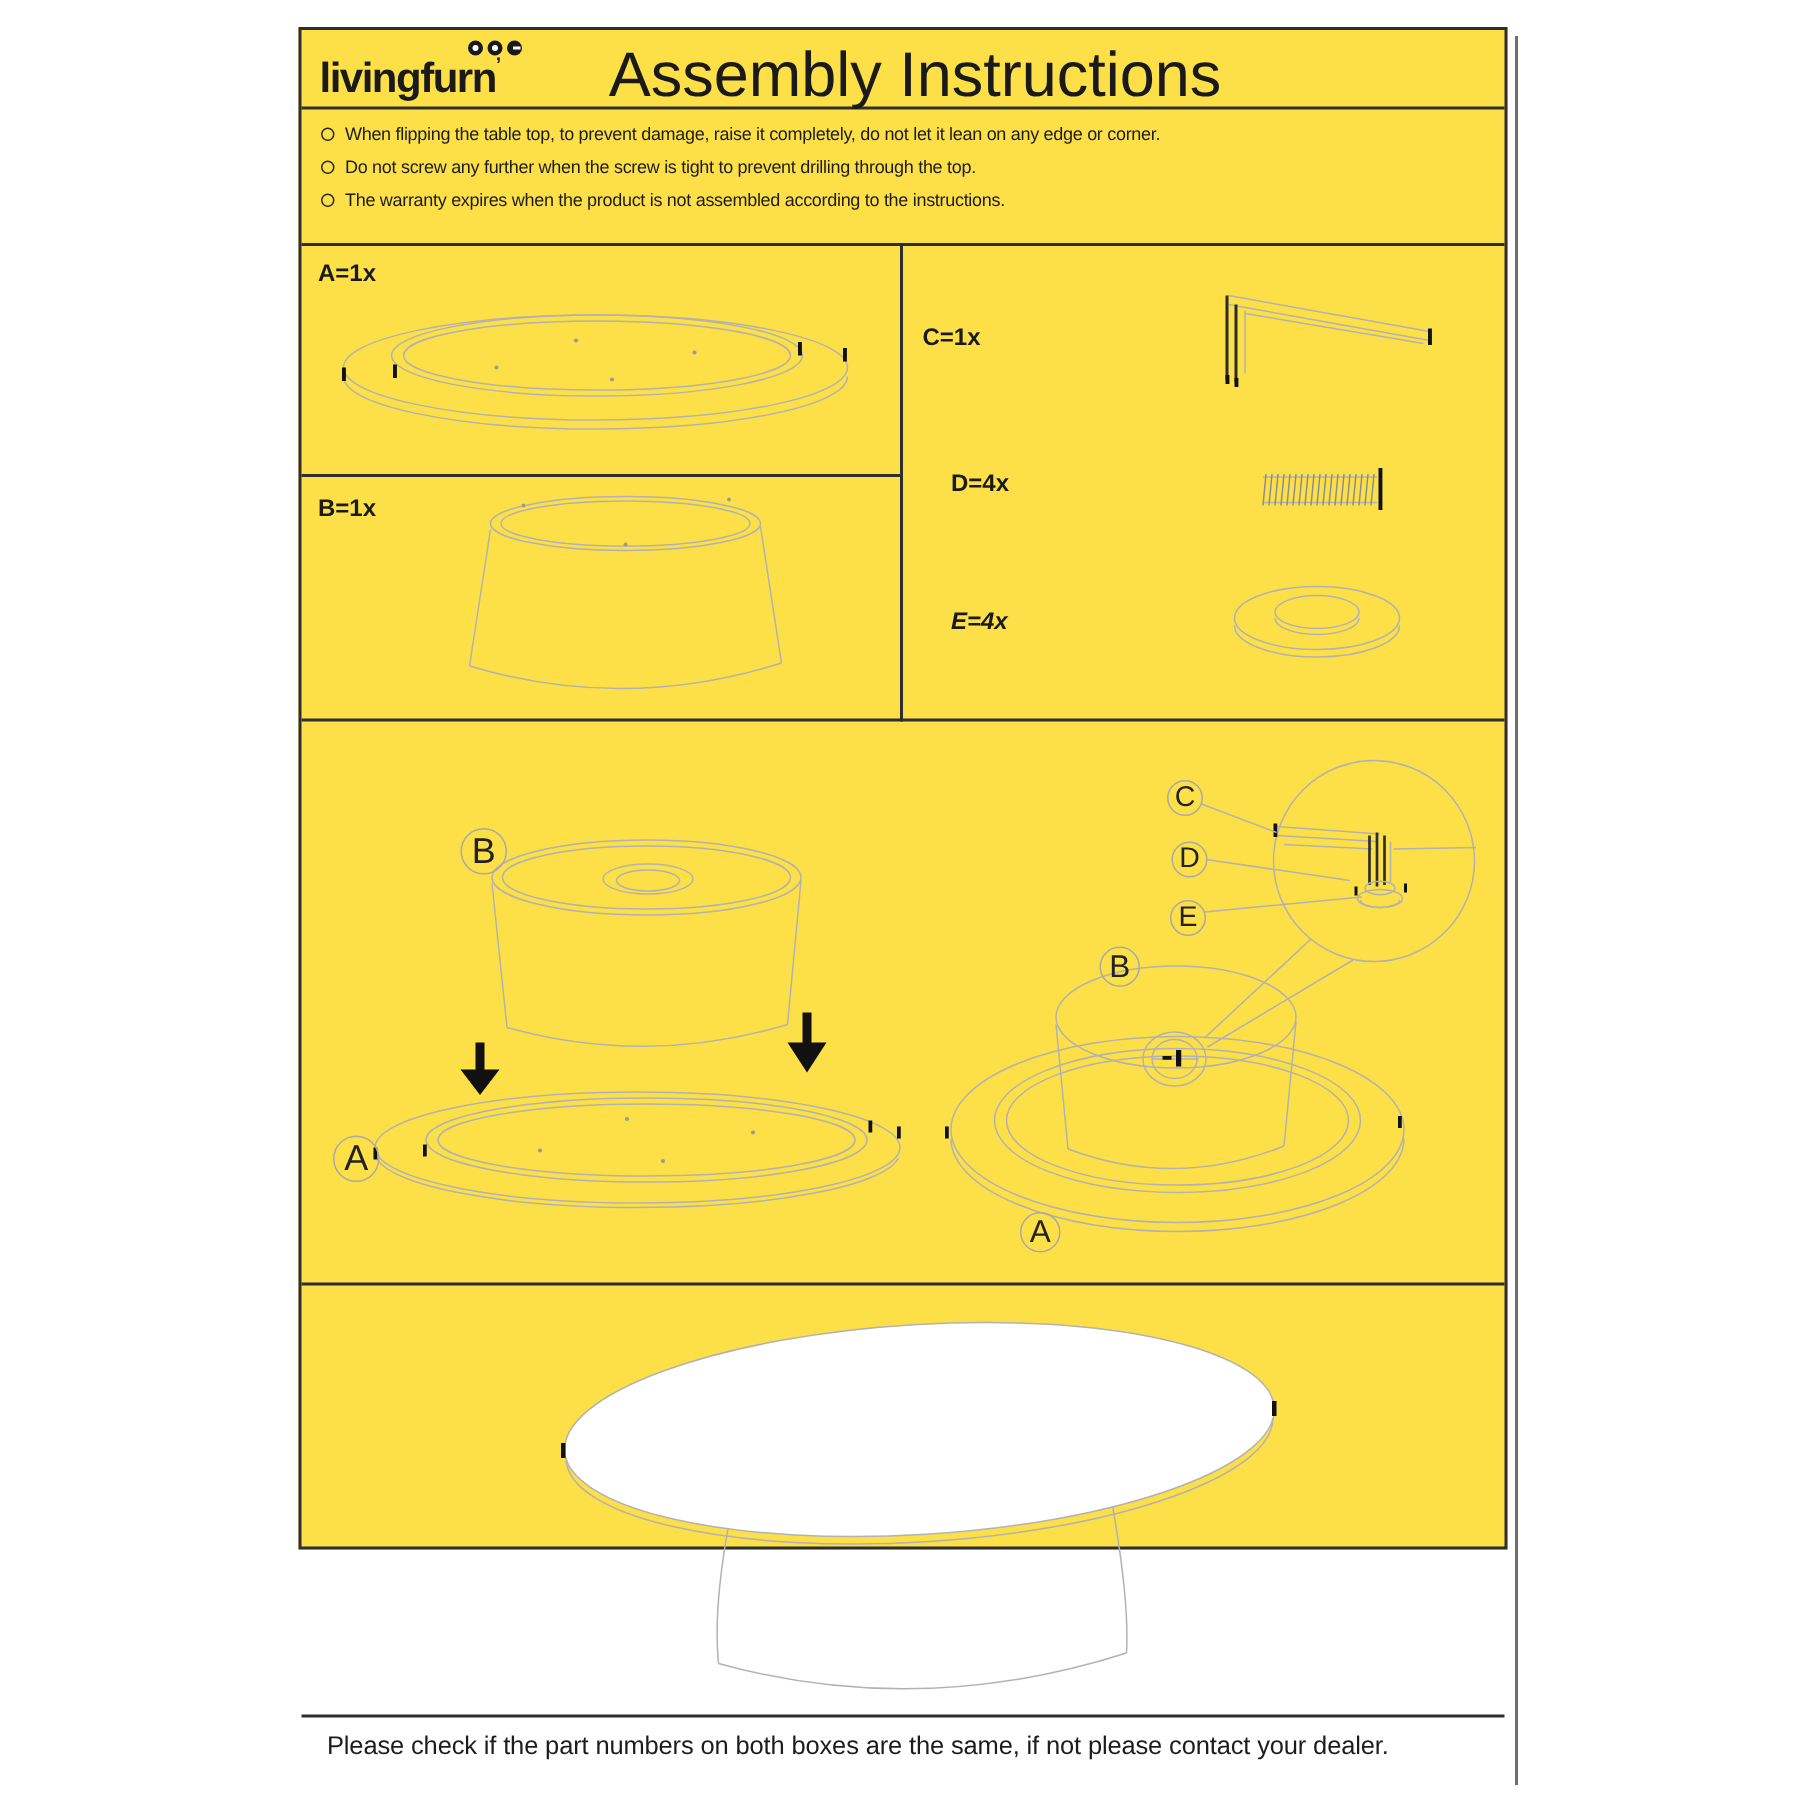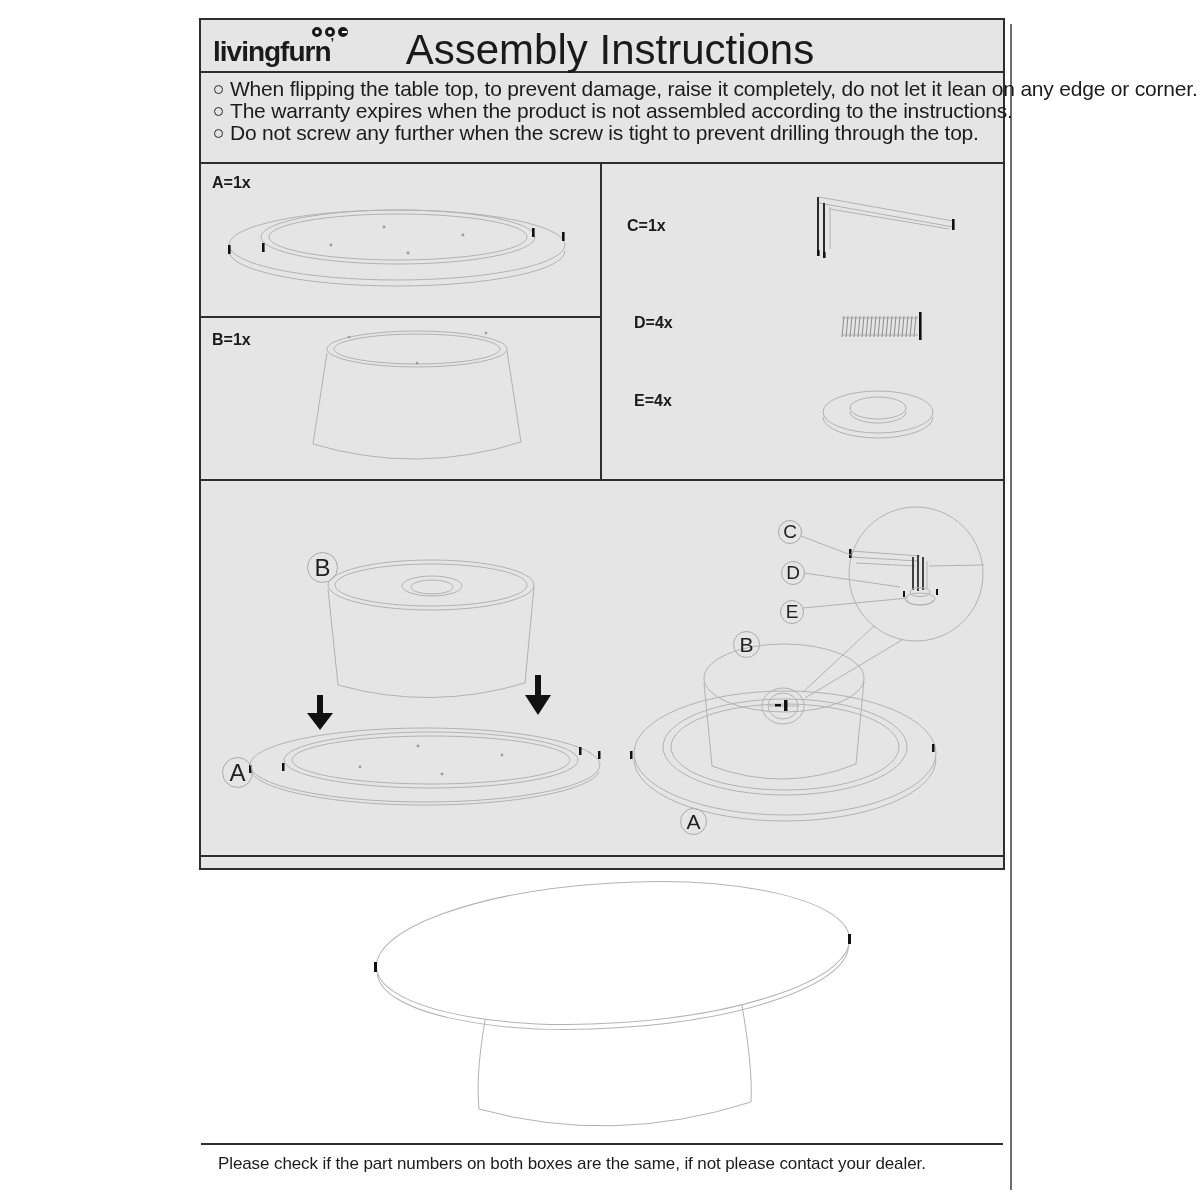--- a/index.html
+++ b/index.html
@@ -1,35 +1,35 @@
 <!DOCTYPE html>
 <html><head>
 <meta charset="utf-8">
 <style>
   html,body{margin:0;padding:0;background:#ffffff;}
   .page{position:relative;width:1200px;height:1200px;background:#fff;overflow:hidden;
         font-family:"Liberation Sans","DejaVu Sans",sans-serif;color:#1c1c1c;}
-  .doc{position:absolute;left:199px;top:18px;width:806px;height:852px;
-       border:2px solid #2e2e2e;box-sizing:border-box;background:#e5e5e5;}
+  .doc{position:absolute;left:199px;top:18px;width:806px;height:1015px;
+       border:2px solid #2e2e2e;box-sizing:border-box;background:#fde047;}
   .shadow-line{position:absolute;left:1010px;top:24px;width:2px;height:1166px;background:#6f6f6f;}
   .divider{position:absolute;background:#2e2e2e;}
   
   .logo-wrap{position:absolute;left:12px;top:3px;width:170px;height:46px;}
   .logo-dots{position:absolute;left:99px;top:4px;display:flex;gap:3px;}
   .dot{width:10px;height:10px;border-radius:50%;box-sizing:border-box;}
   .dot.ring{border:3px solid #1a1a1a;background:#fff;}
   .dot.full{background:#1a1a1a;position:relative;}
   .dot.full::after{content:"";position:absolute;left:4px;top:4px;width:5px;height:2px;background:#fff;}
   .logo-text{position:absolute;left:0;top:12px;font-size:28px;font-weight:bold;letter-spacing:-1px;color:#1a1a1a;}
   .logo-mark{font-size:13px;vertical-align:14px;letter-spacing:0;}
   .title{position:absolute;left:0;right:0;top:6px;text-align:center;text-indent:16px;
          font-size:42px;font-weight:400;color:#1a1a1a;}
   
   .notes{position:absolute;left:0;top:53px;width:100%;padding:5px 0 0 7px;box-sizing:border-box;}
-  .note{display:flex;align-items:flex-start;line-height:22px;font-size:21px;letter-spacing:-0.2px;white-space:nowrap;}
+  .note{display:flex;align-items:flex-start;line-height:22px;font-size:12px;letter-spacing:-0.2px;white-space:nowrap;}
   .note .marker{flex:0 0 auto;width:7px;height:7px;border:1.6px solid #2a2a2a;border-radius:50%;
                 margin:7px 7px 0 6px;box-sizing:content-box;}
   
   .part-label{position:absolute;font-size:16px;font-weight:bold;color:#1a1a1a;}
   
   .circ{position:absolute;border:1.5px solid #a9a9a9;border-radius:50%;box-sizing:border-box;
         display:flex;align-items:center;justify-content:center;color:#222;background:transparent;}
   .circ.big{width:31px;height:31px;font-size:24px;}
   .circ.med{width:27px;height:27px;font-size:21px;}
   .circ.sml{width:24px;height:24px;font-size:19px;}
@@ -63,33 +63,33 @@
     </div>
     <div class="title">Assembly Instructions</div>
 
     <div class="notes">
       <div class="note">
         <span class="marker"></span>
         <span>When flipping the table top, to prevent damage, raise it completely, do not let it lean on any edge or corner.</span>
       </div>
       <div class="note">
         <span class="marker"></span>
-        <span>The warranty expires when the product is not assembled according to the instructions.</span>
+        <span>Do not screw any further when the screw is tight to prevent drilling through the top.</span>
       </div>
       <div class="note">
         <span class="marker"></span>
-        <span>Do not screw any further when the screw is tight to prevent drilling through the top.</span>
+        <span>The warranty expires when the product is not assembled according to the instructions.</span>
       </div>
     </div>
 
     <div class="part-label" style="left:11px;top:154px;">A=1x</div>
     <div class="part-label" style="left:11px;top:311px;">B=1x</div>
-    <div class="part-label" style="left:426px;top:197px;">C=1x</div>
+    <div class="part-label" style="left:414px;top:197px;">C=1x</div>
     <div class="part-label" style="left:433px;top:294px;">D=4x</div>
-    <div class="part-label" style="left:433px;top:372px;">E=4x</div>
+    <div class="part-label" style="left:433px;top:386px;font-style:italic;">E=4x</div>
 
     <svg style="left:0;top:142px;" width="401" height="154" viewBox="0 0 401 154" fill="none" stroke="#b2b2b2" stroke-width="1">
       <ellipse cx="196" cy="83" rx="168" ry="35"></ellipse>
       <path d="M28,89 A168,35 0 0 0 364,89"></path>
       <ellipse cx="197" cy="75" rx="137" ry="27"></ellipse>
       <ellipse cx="197" cy="75" rx="129" ry="23"></ellipse>
       <g fill="#9a9a9a" stroke="none">
         <circle cx="183" cy="65" r="1.4"></circle>
           <circle cx="262" cy="73" r="1.4"></circle>
         <circle cx="130" cy="83" r="1.4"></circle>

